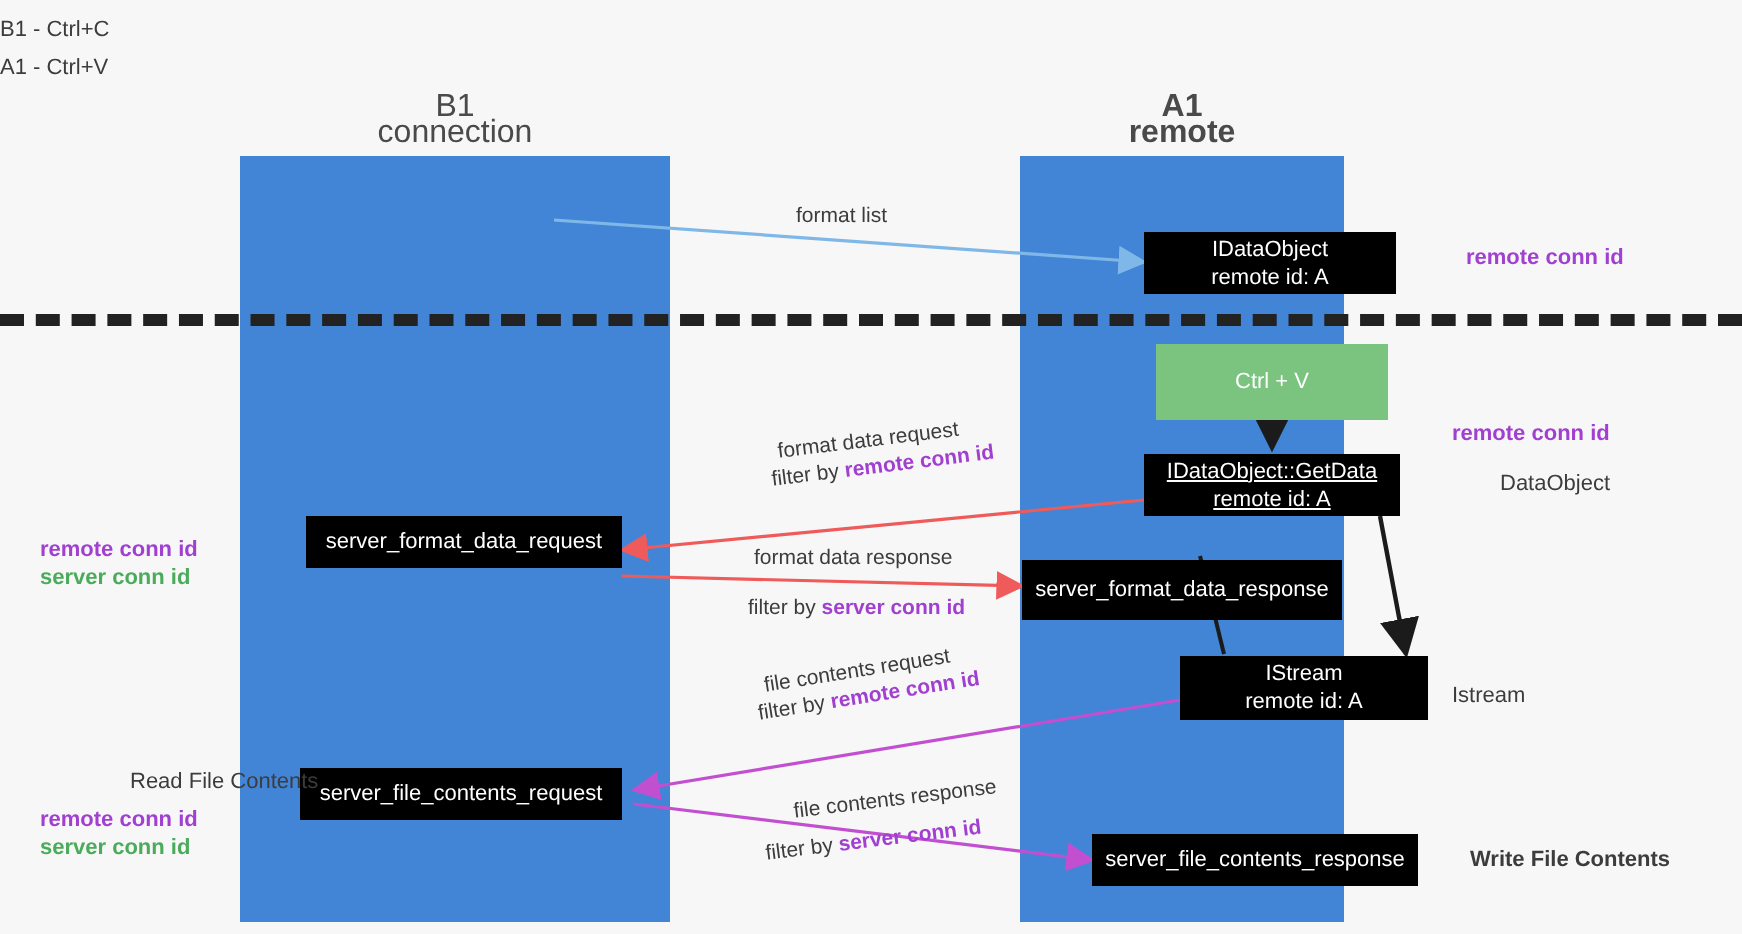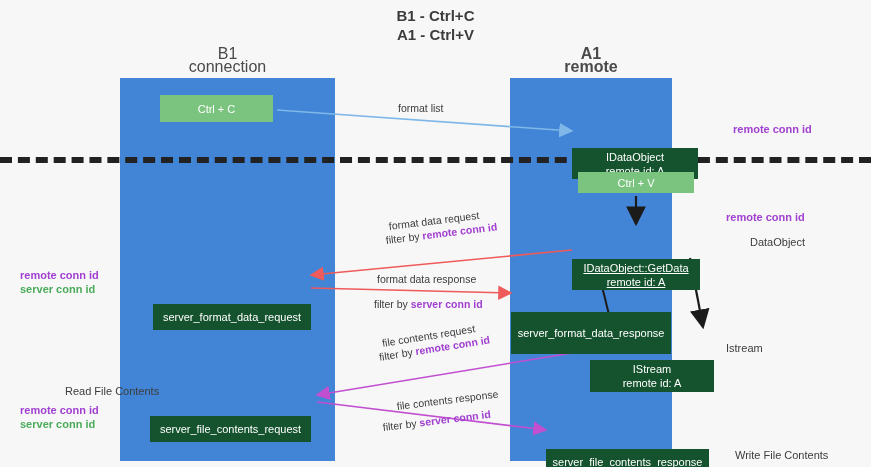--- a/index.html
+++ b/index.html
@@ -12,23 +12,22 @@
     overflow:hidden;
   }
   #stage{position:absolute;left:0;top:0;width:871px;height:467px;}
 
   .lane{position:absolute;background:#4285d6;}
   .lane-b1{left:120px;top:78px;width:215px;height:383px;}
   .lane-a1{left:510px;top:78px;width:162px;height:383px;}
 
   .title{
     position:absolute;left:0;top:6px;width:871px;
-    text-align:center;font-size:15px;line-height:19px;color:#3c3c3c;
+    font-size:11px;line-height:19px;color:#3c3c3c;
     white-space:pre-line;
-    font-weight:bold;
   }
 
   .colhead{
     position:absolute;text-align:center;font-size:16px;line-height:13px;
     color:#4a4a4a;white-space:pre-line;
   }
   .colhead-b1{left:150px;top:47px;width:155px;}
   .colhead-a1{left:540px;top:47px;width:102px;font-weight:bold;}
 
   .divider{
@@ -36,21 +35,21 @@
     border-top:6px dashed #222;
   }
 
   .node{
     position:absolute;box-sizing:border-box;
     display:flex;align-items:center;justify-content:center;
     text-align:center;color:#ffffff;font-size:11px;line-height:14px;
     white-space:pre-line;padding:2px 4px;
   }
   .green{background:#7bc47f;}
-  .orange{background:#14532d;margin-top:32px;}
+  .orange{background:#000000;}
 
   .sidelabel{
     position:absolute;font-size:11px;line-height:15px;white-space:pre-line;
   }
   .purple{color:#a13fd0;font-weight:bold;}
   .greentxt{color:#4aab5b;font-weight:bold;}
   .dark{color:#3c3c3c;}
 
   .arrowlabel{
     position:absolute;font-size:10.5px;line-height:14px;color:#3c3c3c;
@@ -107,33 +106,32 @@
 
     <line x1="600" y1="278" x2="612" y2="327" stroke="#1b1b1b" stroke-width="2"></line>
 
     <line x1="590" y1="350" x2="317" y2="395" stroke="#c24fd0" stroke-width="1.6" marker-end="url(#ah-purple)"></line>
 
     <line x1="317" y1="402" x2="546" y2="430" stroke="#c24fd0" stroke-width="1.6" marker-end="url(#ah-purple)"></line>
   </svg>
 
   <div class="divider"></div>
 
-  <div class="node green" style="left:160px;top:95px;width:113px;height:27px;">Ctrl + C</div>
 
   <div class="node orange" style="left:572px;top:116px;width:126px;height:31px;">IDataObject
 remote id: A</div>
 
-  <div class="node green" style="left:578px;top:172px;width:116px;height:21px;">Ctrl + V</div>
+  <div class="node green" style="left:578px;top:172px;width:116px;height:38px;">Ctrl + V</div>
 
   <div class="node orange" style="left:572px;top:227px;width:128px;height:31px;text-decoration:underline;">IDataObject::GetData
 remote id: A</div>
 
-  <div class="node orange" style="left:153px;top:272px;width:158px;height:26px;">server_format_data_request</div>
+  <div class="node orange" style="left:153px;top:258px;width:158px;height:26px;">server_format_data_request</div>
 
-  <div class="node orange" style="left:511px;top:280px;width:160px;height:42px;">server_format_data_response</div>
+  <div class="node orange" style="left:511px;top:280px;width:160px;height:30px;">server_format_data_response</div>
 
   <div class="node orange" style="left:590px;top:328px;width:124px;height:32px;">IStream
 remote id: A</div>
 
   <div class="node orange" style="left:150px;top:384px;width:161px;height:26px;">server_file_contents_request</div>
 
   <div class="node orange" style="left:546px;top:417px;width:163px;height:26px;">server_file_contents_response</div>
 
   <div class="arrowlabel" style="left:398px;top:101px;text-align:center;">format list</div>
 
@@ -157,21 +155,21 @@
     <span>filter by </span><span class="kw-purple">server conn id</span>
   </div>
 
   <div class="sidelabel purple" style="left:733px;top:122px;">remote conn id</div>
 
   <div class="sidelabel purple" style="left:726px;top:210px;">remote conn id</div>
   <div class="sidelabel dark" style="left:726px;top:235px;padding-left:24px;">DataObject</div>
 
   <div class="sidelabel dark" style="left:726px;top:341px;">Istream</div>
 
-  <div class="sidelabel dark" style="left:735px;top:448px;">Write File Contents</div>
+  <div class="sidelabel dark" style="left:735px;top:423px;font-weight:bold;">Write File Contents</div>
 
   <div class="sidelabel purple" style="left:20px;top:268px;">remote conn id</div>
   <div class="sidelabel greentxt" style="left:20px;top:282px;">server conn id</div>
 
   <div class="sidelabel dark" style="left:25px;top:384px;padding-left:40px;">Read File Contents</div>
   <div class="sidelabel purple" style="left:20px;top:403px;">remote conn id</div>
   <div class="sidelabel greentxt" style="left:20px;top:417px;">server conn id</div>
 
 </div>
 

